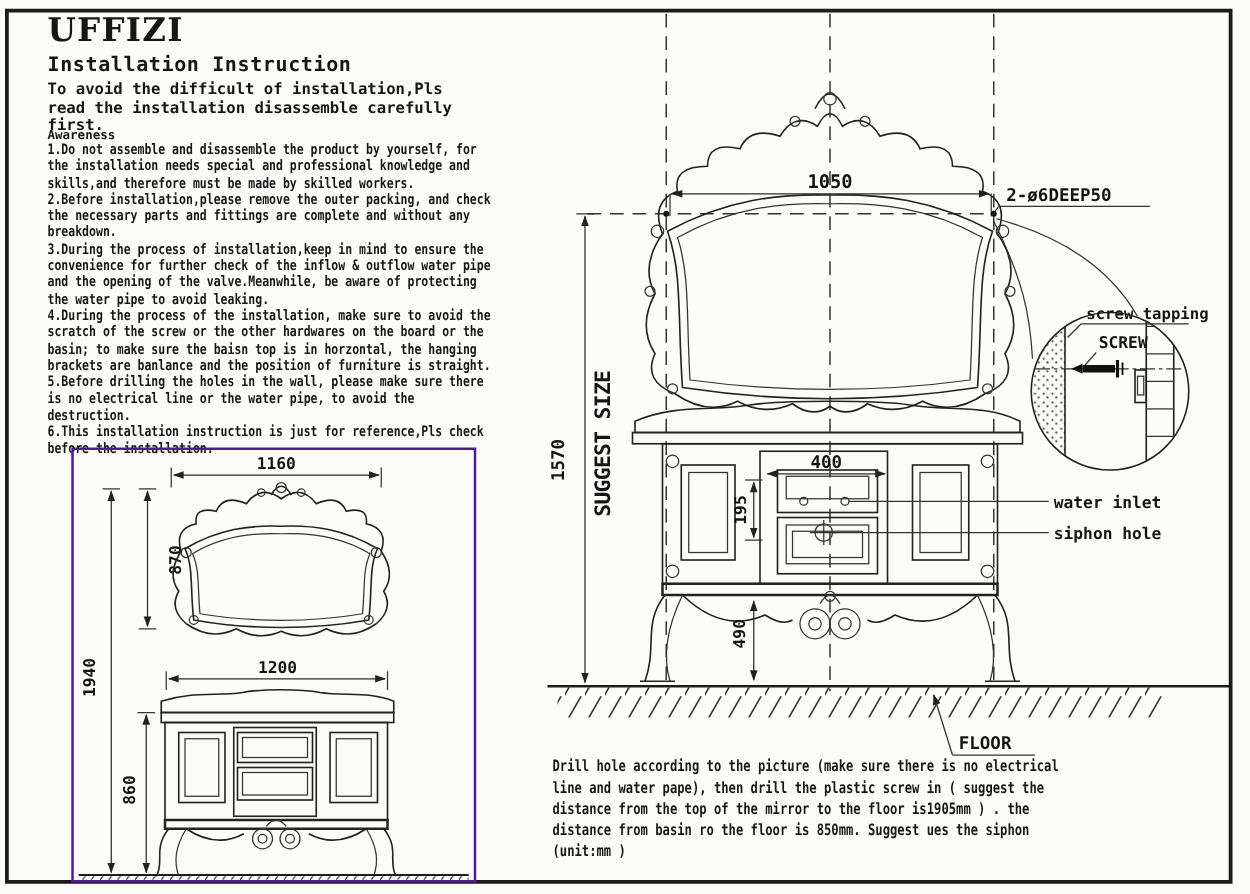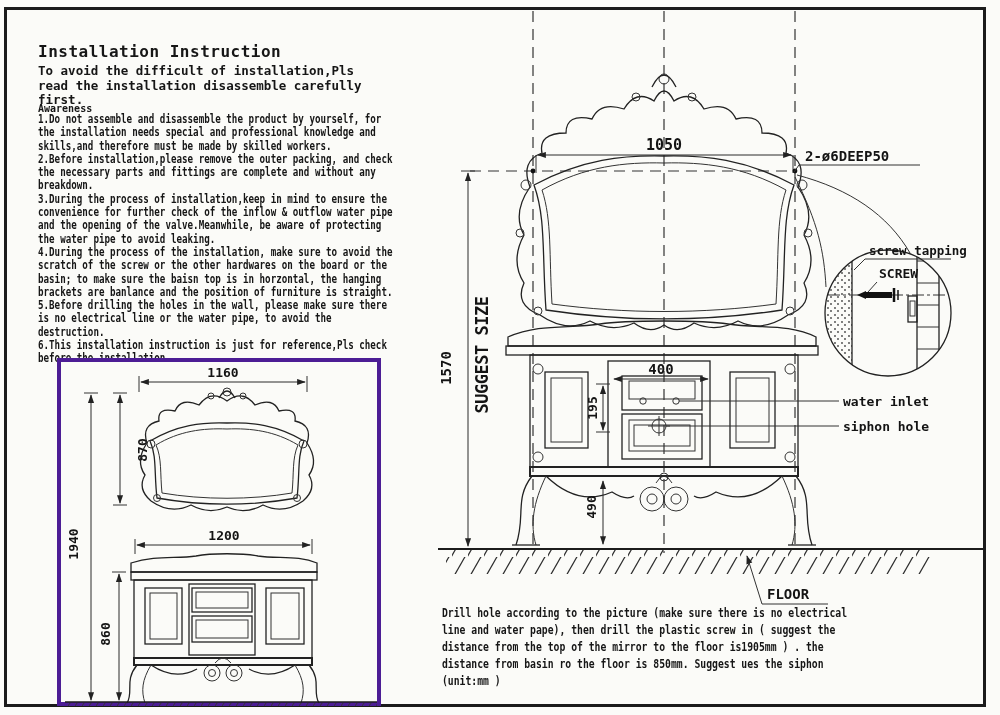--- a/index.html
+++ b/index.html
@@ -17,34 +17,35 @@
     font-size:26px;letter-spacing:1px;}
   .doc-title{left:38px;top:42px;font-size:16px;font-weight:bold;letter-spacing:.5px;}
   .intro{left:38px;top:64px;width:340px;font-size:12.5px;font-weight:bold;line-height:14.5px;}
   .awareness{left:38px;top:103px;font-size:10px;font-weight:bold;}
   .notes{left:38px;top:113px;width:456px;transform:scaleX(.8);transform-origin:0 0;
     font-size:11.5px;font-weight:bold;line-height:13.3px;}
   .notes p{margin:0;}
   .bottom-note{left:442px;top:604px;width:552px;transform:scaleX(.78);transform-origin:0 0;
     font-size:12.5px;font-weight:bold;line-height:17px;}
   .left-box{left:57px;top:358px;width:324px;height:348px;
-    border:4px solid #4c1d95;box-sizing:border-box;}
+    border:2px solid #4c1d95;box-sizing:border-box;}
   svg{display:block;}
   svg text{fill:#141414;font-family:"DejaVu Sans Mono", monospace;font-weight:bold;}
   .ln{stroke:#222;fill:none;stroke-width:1.3;}
   .thin{stroke:#333;fill:none;stroke-width:1;}
   .dim{stroke:#2a2a2a;fill:none;stroke-width:1;}
   .dash{stroke:#333;fill:none;stroke-width:1.2;stroke-dasharray:11 7;}
 </style>
 </head>
 <body>
 
 <div class="paper">
   <div class="frame"></div>
 
+  <div class="abs brand">UFFIZI</div>
   <div class="abs doc-title">Installation Instruction</div>
   <div class="abs intro">To avoid the difficult of installation,Pls read the installation disassemble carefully first.</div>
   <div class="abs awareness">Awareness</div>
 
   <div class="abs notes">
     <p>1.Do not assemble and disassemble the product by yourself, for the installation needs special and professional knowledge and skills,and therefore must be made by skilled workers.</p>
     <p>2.Before installation,please remove the outer packing, and check the necessary parts and fittings are complete and without any breakdown.</p>
     <p>3.During the process of installation,keep in mind to ensure the convenience for further check of the inflow &amp; outflow water pipe and the opening of the valve.Meanwhile, be aware of protecting the water pipe to avoid leaking.</p>
     <p>4.During the process of the installation, make sure to avoid the scratch of the screw or the other hardwares on the board or the basin; to make sure the baisn top is in horzontal, the hanging brackets are banlance and the position of furniture is straight.</p>
     <p>5.Before drilling the holes in the wall, please make sure there is no electrical line or the water pipe, to avoid the destruction.</p>

